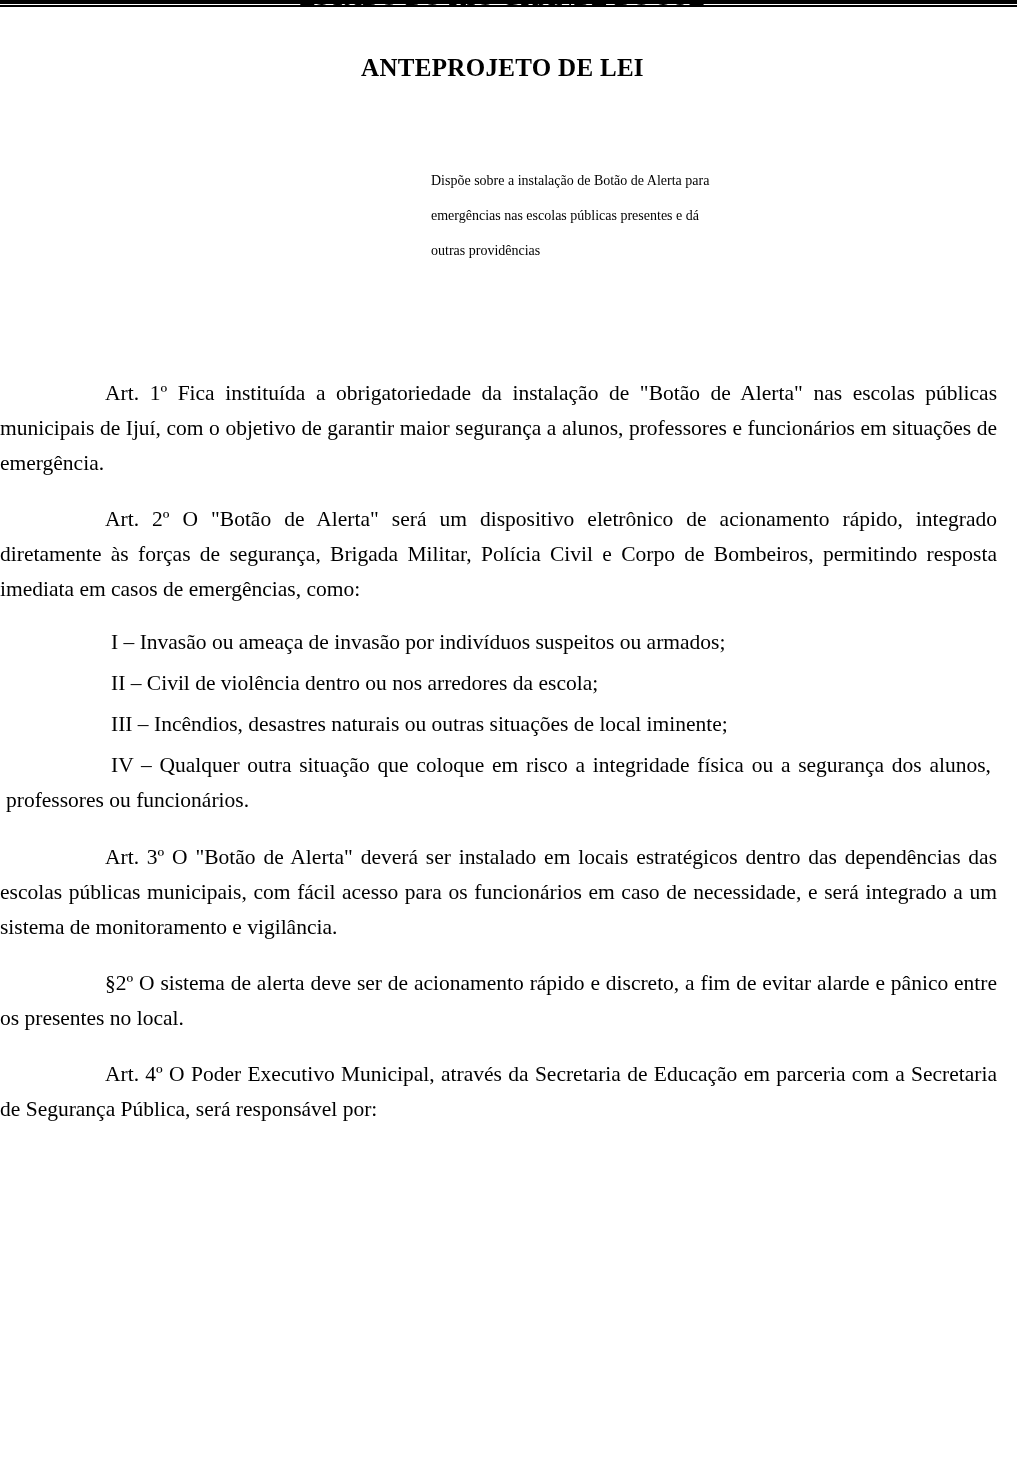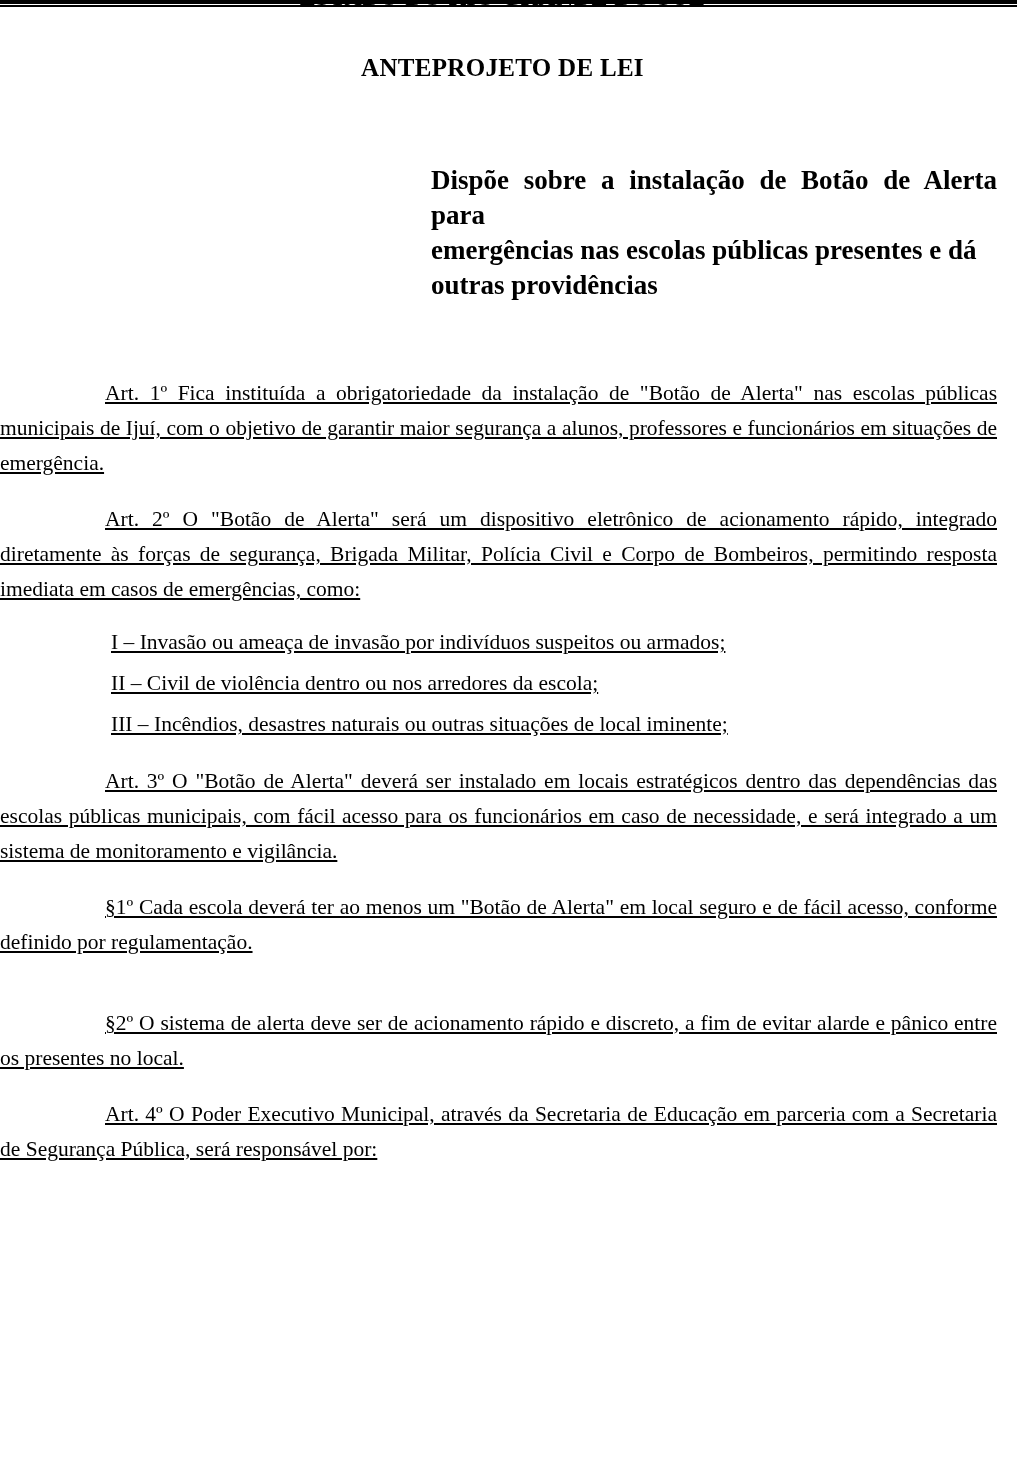--- a/index.html
+++ b/index.html
@@ -75,37 +75,35 @@
     font-size: 25px;
     letter-spacing: 0.3px;
   }
 
   
   .ementa {
     position: absolute;
     top: 163px;
     left: 443px;
     width: 566px;
-    font-size: 27px;
+    font-size: 14px;
     line-height: 35px;
     text-align: justify;
     text-justify: inter-word;
-    font-weight: bold;
   }
   .ementa > span { display: block; }
 
   
   .body-block {
     position: absolute;
     top: 376px;
     left: 12px;
     width: 997px;
     font-size: 21.5px;
     line-height: 35px;
-    text-decoration: underline;
   }
   .para {
     margin: 0 0 21px 0;
     text-align: justify;
     text-justify: inter-word;
     text-indent: 105px;
     hyphens: none;
   }
   .para.tight { margin-bottom: 18px; }
   .para.gap-lg { margin-bottom: 46px; }
@@ -150,25 +148,25 @@
   <div class="body-block">
 
     <p class="para">Art. 1º Fica instituída a obrigatoriedade da instalação de "Botão de Alerta" nas escolas públicas municipais de Ijuí, com o objetivo de garantir maior segurança a alunos, professores e funcionários em situações de emergência.</p>
 
     <p class="para tight">Art. 2º O "Botão de Alerta" será um dispositivo eletrônico de acionamento rápido, integrado diretamente às forças de segurança, Brigada Militar, Polícia Civil e Corpo de Bombeiros, permitindo resposta imediata em casos de emergências, como:</p>
 
     <div class="list-block">
       <p class="list-item">I – Invasão ou ameaça de invasão por indivíduos suspeitos ou armados;</p>
       <p class="list-item">II – Civil de violência dentro ou nos arredores da escola;</p>
       <p class="list-item">III – Incêndios, desastres naturais ou outras situações de local iminente;</p>
+      <p class="list-item wrap">IV – Qualquer outra situação que coloque em risco a integridade física ou a segurança dos alunos, professores ou funcionários.</p>
     </div>
 
     <p class="para">Art. 3º O "Botão de Alerta" deverá ser instalado em locais estratégicos dentro das dependências das escolas públicas municipais, com fácil acesso para os funcionários em caso de necessidade, e será integrado a um sistema de monitoramento e vigilância.</p>
 
-    <p class="para gap-lg">§1º Cada escola deverá ter ao menos um "Botão de Alerta" em local seguro e de fácil acesso, conforme definido por regulamentação.</p>
 
     <p class="para">§2º O sistema de alerta deve ser de acionamento rápido e discreto, a fim de evitar alarde e pânico entre os presentes no local.</p>
 
     <p class="para tight">Art. 4º O Poder Executivo Municipal, através da Secretaria de Educação em parceria com a Secretaria de Segurança Pública, será responsável por:</p>
 
 
   </div>
 </div>
 
 </body></html>

